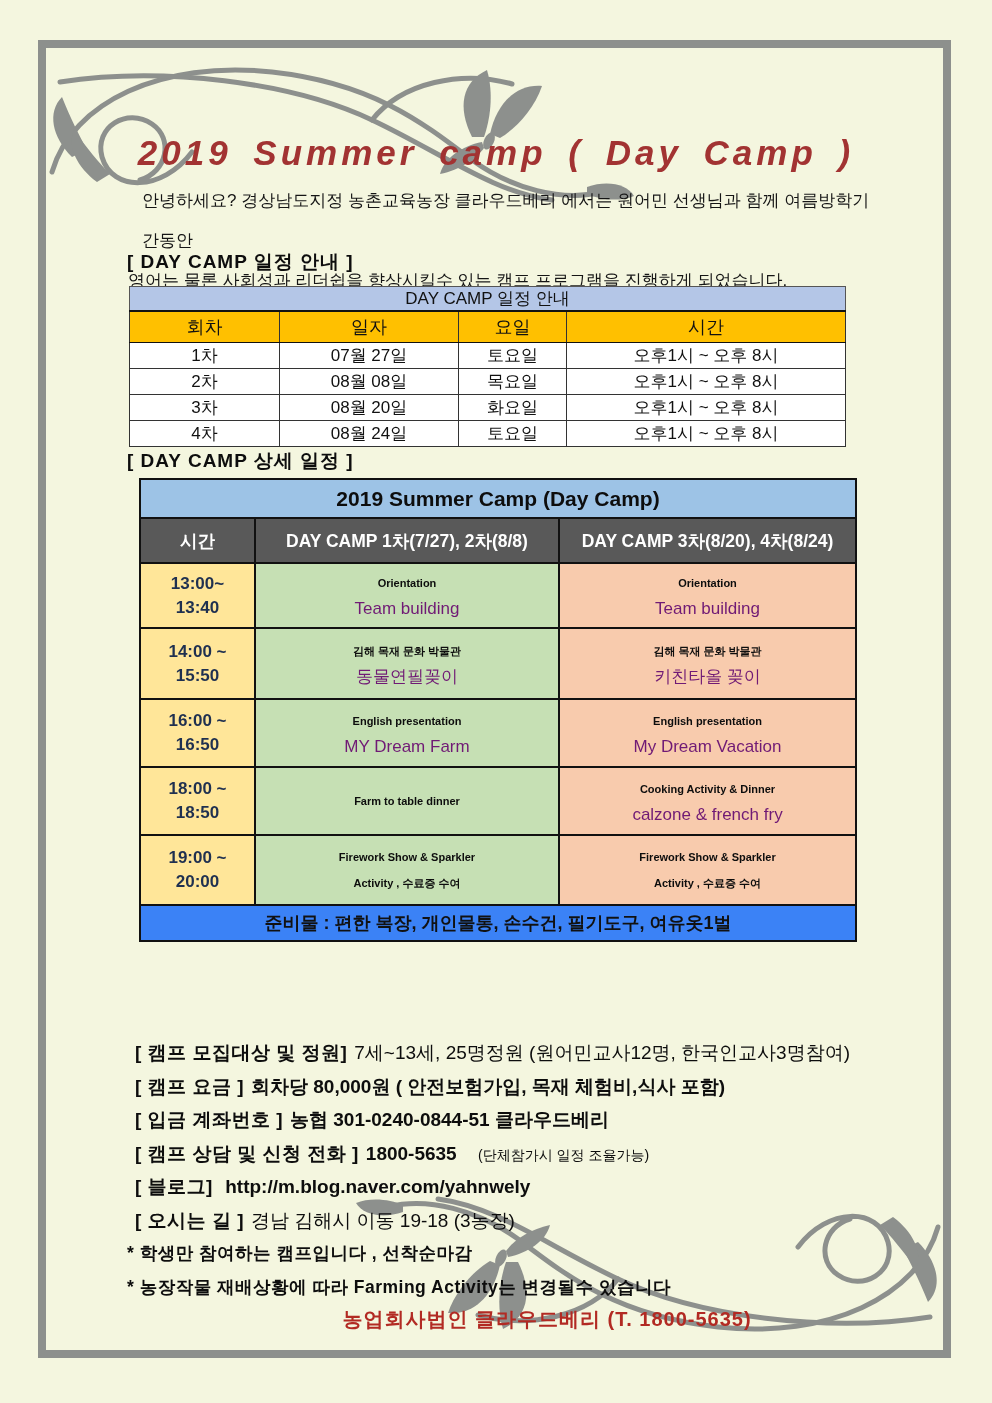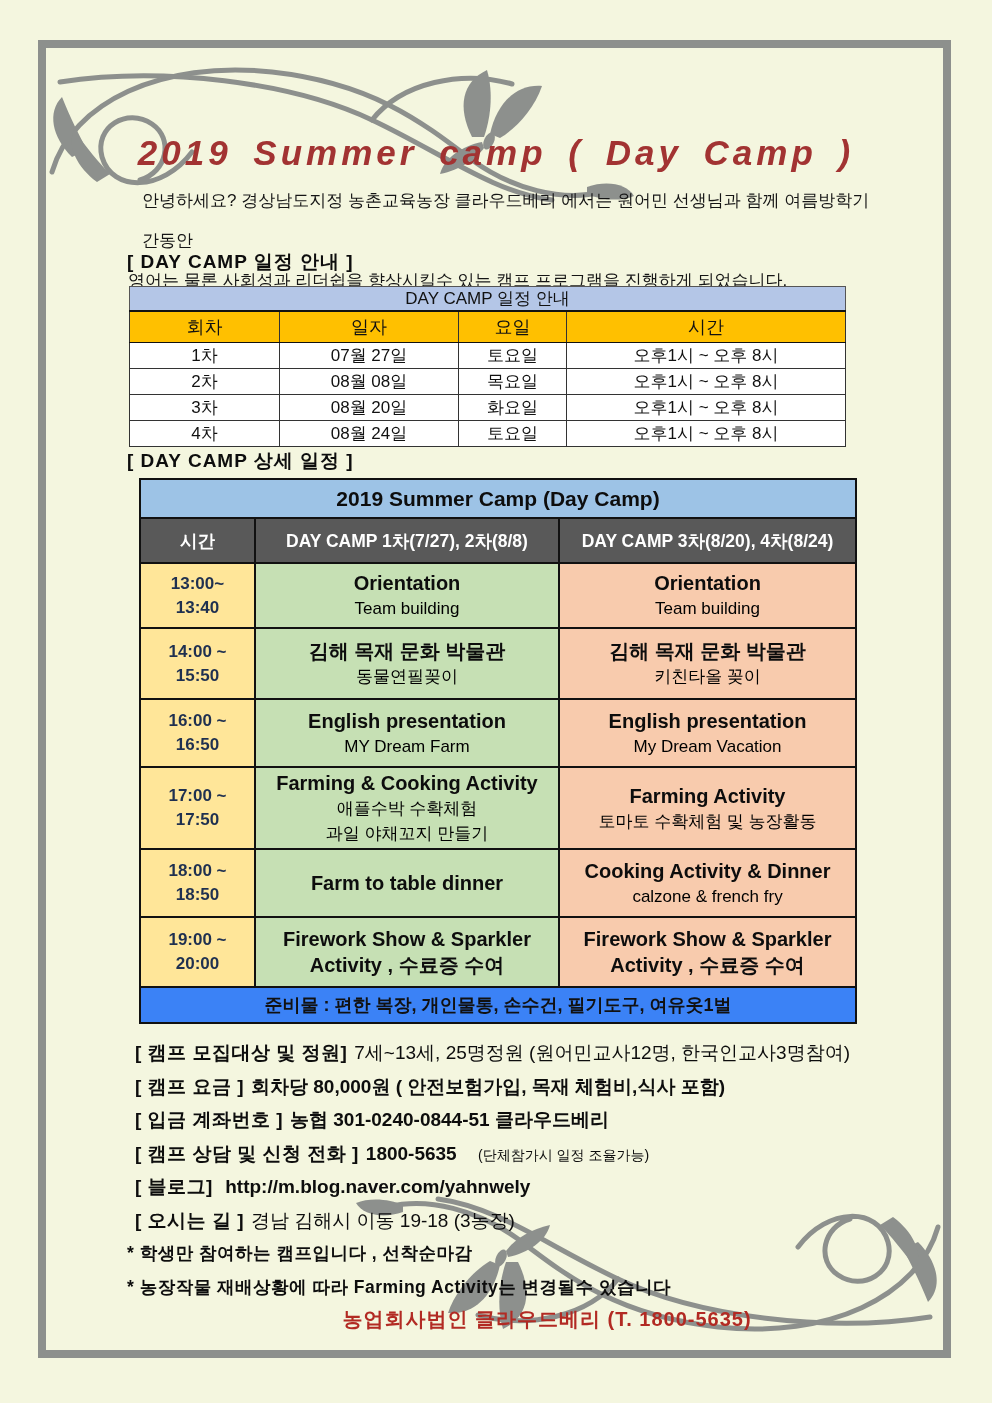--- a/index.html
+++ b/index.html
@@ -38,22 +38,22 @@
   .t1 .t1-row td { height:26px; background:#ffffff; }
 
   
   .t2 { position:absolute; left:139px; top:478px; width:716px; border:2px solid #111; }
   .t2 td { border:2px solid #111; }
   .t2 .t2-title { height:39px; background:#9dc3e6; font-weight:bold; font-size:21px; color:#0d0d0d; }
   .t2 .t2-head td { height:45px; background:#595959; color:#ffffff; font-weight:bold; font-size:17.5px; }
   .t2 .time { background:#ffe699; color:#1f3050; font-weight:bold; font-size:17px; line-height:24px; }
   .t2 .green { background:#c6e0b4; }
   .t2 .peach { background:#f8cbad; }
-  .t2 .ct { font-weight:bold; font-size:20px; line-height:26px; color:#0d0d0d; }
-  .t2 .cs { font-size:17px; line-height:25px; color:#000000; }
+  .t2 .ct { font-weight:bold; font-size:11px; line-height:26px; color:#0d0d0d; }
+  .t2 .cs { font-size:17px; line-height:25px; color:#701a75; }
   .t2 .r1 { height:65px; } .t2 .r2 { height:71px; } .t2 .r3 { height:68px; }
   .t2 .r4 { height:82px; } .t2 .r5 { height:68px; } .t2 .r6 { height:70px; }
   .t2 .t2-footer { height:36px; background:#3b82f6; font-weight:bold; font-size:18px; }
 
   
   .info { position:absolute; left:127px; top:1036px; width:760px; font-size:19px; color:#0d0d0d; }
   .info-line { height:33.5px; line-height:33.5px; white-space:nowrap; }
   .lbl { font-weight:bold; letter-spacing:0.5px; margin-right:7px;margin-left:8px; }
   .b { font-weight:bold; }
   .note { font-weight:bold; font-size:17.5px; letter-spacing:0.5px; }
@@ -212,35 +212,20 @@
         <td class="green">
           <div class="ct">English presentation</div>
           <div class="cs">MY  Dream Farm</div>
         </td>
         <td class="peach">
           <div class="ct">English presentation</div>
           <div class="cs">My Dream Vacation</div>
         </td>
       </tr>
 
-      <tr class="r4">
-        <td class="time">
-          <div>17:00 ~</div>
-          <div>17:50</div>
-        </td>
-        <td class="green">
-          <div class="ct">Farming &amp; Cooking Activity</div>
-          <div class="cs">애플수박 수확체험</div>
-          <div class="cs">과일 야채꼬지 만들기</div>
-        </td>
-        <td class="peach">
-          <div class="ct">Farming Activity</div>
-          <div class="cs">토마토 수확체험 및 농장활동</div>
-        </td>
-      </tr>
 
       <tr class="r5">
         <td class="time">
           <div>18:00 ~</div>
           <div>18:50</div>
         </td>
         <td class="green">
           <div class="ct">Farm to table dinner</div>
         </td>
         <td class="peach">

